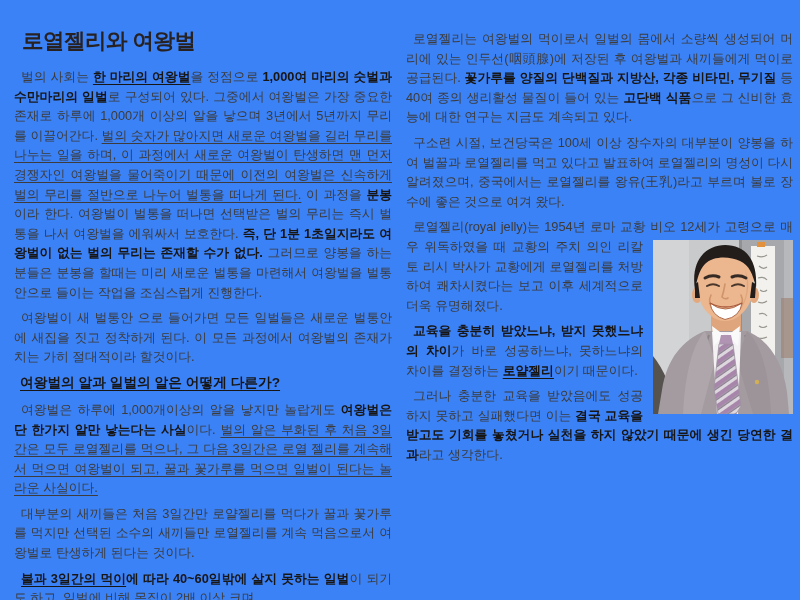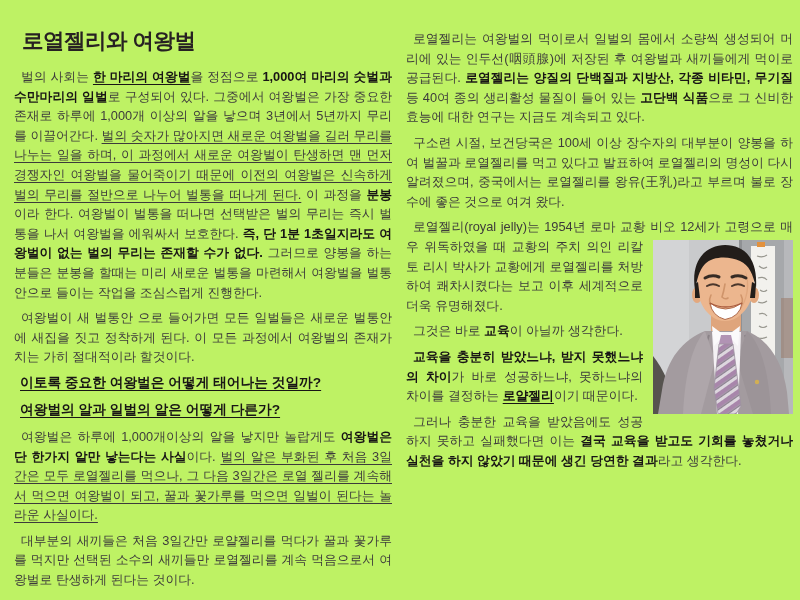--- a/index.html
+++ b/index.html
@@ -1,47 +1,46 @@
 <!DOCTYPE html>
 <html><head>
 <meta charset="utf-8">
 <style>
   html,body{margin:0;padding:0;background:#ffffff;}
   body{width:800px;height:600px;overflow:hidden;font-family:"Liberation Sans","DejaVu Sans",sans-serif;}
-  .page{position:relative;width:800px;height:600px;background:#bef264;color:#3d3b3b;}
+  .page{position:relative;width:800px;height:600px;background:#3b82f6;color:#3d3b3b;}
   .col{position:absolute;top:0;}
   .col-left{left:14px;top:26px;width:378px;}
   .col-right{left:406px;top:29px;width:387px;}
   h1.doc-title{font-size:21.5px;font-weight:bold;color:#272122;margin:0 0 12px 8px;letter-spacing:-0.5px;}
   .para{font-size:12.8px;line-height:19.6px;text-align:justify;margin:0 0 6px 0;text-indent:7px;color:#3d3b3b;}
   .heading{font-size:13.7px;line-height:20px;font-weight:bold;color:#181515;text-align:justify;margin:3px 0 7px 0;text-indent:6px;}
   .b{font-weight:bold;color:#181515;}
   .u{text-decoration:underline;text-decoration-thickness:1px;text-underline-offset:2.5px;}
   .photo-float{float:right;width:140px;height:174px;margin:3px 0 7px 10px;display:block;}
   .photo-float svg{display:block;width:140px;height:174px;}
 </style>
 </head>
 <body>
 
 <div class="page">
   <div class="col col-left">
     <h1 class="doc-title">로열젤리와 여왕벌</h1>
     <div class="content">
         <div class="para"><span>벌의 사회는 </span><span class="b u">한 마리의 여왕벌</span><span>을 정점으로 </span><span class="b">1,000여 마리의 숫벌과 수만마리의 일벌</span><span>로 구성되어 있다.  그중에서 여왕벌은 가장 중요한 존재로 하루에 1,000개 이상의 알을 낳으며 3년에서 5년까지 무리를 이끌어간다. </span><span class="u">벌의 숫자가 많아지면 새로운 여왕벌을 길러 무리를 나누는 일을 하며, 이 과정에서 새로운 여왕벌이 탄생하면 맨 먼저 경쟁자인 여왕벌을 물어죽이기 때문에 이전의 여왕벌은 신속하게 벌의 무리를 절반으로 나누어 벌통을 떠나게 된다.</span><span>  이 과정을 </span><span class="b">분봉</span><span>이라 한다. 여왕벌이 벌통을 떠나면 선택받은 벌의 무리는 즉시 벌통을 나서 여왕벌을 에워싸서 보호한다. </span><span class="b">즉, 단 1분 1초일지라도 여왕벌이 없는 벌의 무리는 존재할 수가 없다.</span><span>  그러므로 양봉을 하는 분들은 분봉을 할때는 미리 새로운 벌통을 마련해서 여왕벌을 벌통안으로 들이는 작업을 조심스럽게 진행한다.</span></div>
         <div class="para"><span>여왕벌이 새 벌통안 으로 들어가면 모든 일벌들은 새로운 벌통안에 새집을 짓고 정착하게 된다.  이 모든 과정에서 여왕벌의 존재가치는 가히 절대적이라 할것이다.</span></div>
-        <div class="heading"><span class="b u">이토록 중요한 여왕벌은 어떻게 태어나는 것일까?</span></div>
         <div class="heading"><span class="b u">여왕벌의 알과 일벌의 알은 어떻게 다른가?</span></div>
         <div class="para"><span>여왕벌은 하루에 1,000개이상의 알을 낳지만 놀랍게도 </span><span class="b">여왕벌은 단 한가지 알만 낳는다는 사실</span><span>이다. </span><span class="u">벌의 알은 부화된 후 처음 3일간은 모두 로열젤리를 먹으나, 그 다음 3일간은 로열 젤리를 계속해서 먹으면 여왕벌이 되고, 꿀과 꽃가루를 먹으면 일벌이 된다는 놀라운 사실이다.</span></div>
         <div class="para"><span>대부분의 새끼들은 처음 3일간만 로얄젤리를 먹다가 꿀과 꽃가루를 먹지만 선택된 소수의 새끼들만 로열젤리를 계속 먹음으로서 여왕벌로 탄생하게 된다는 것이다.</span></div>
         <div class="para"><span class="b u">불과 3일간의 먹이</span><span class="b">에 따라 </span><span class="b">40~60일밖에 살지 못하는 일벌</span><span>이 되기도 하고, 일벌에 비해 몸집이 2배 이상 크며 </span></div>
       </div>
   </div>
   <div class="col col-right">
     <div class="content">
-        <div class="para"><span>로열젤리는 여왕벌의 먹이로서 일벌의 몸에서 소량씩 생성되어 머리에 있는 인두선(咽頭腺)에 저장된 후 여왕벌과 새끼들에게 먹이로 공급된다.  </span><span class="b">로열젤리는 양질의 단백질과 지방산, 각종 비타민, 무기질</span><span> 등 40여 종의 생리활성 물질이 들어 있는 </span><span class="b">고단백 식품</span><span>으로 그 신비한 효능에 대한 연구는 지금도 계속되고 있다.</span></div>
+        <div class="para"><span>로열젤리는 여왕벌의 먹이로서 일벌의 몸에서 소량씩 생성되어 머리에 있는 인두선(咽頭腺)에 저장된 후 여왕벌과 새끼들에게 먹이로 공급된다.  </span><span class="b">꽃가루를 양질의 단백질과 지방산, 각종 비타민, 무기질</span><span> 등 40여 종의 생리활성 물질이 들어 있는 </span><span class="b">고단백 식품</span><span>으로 그 신비한 효능에 대한 연구는 지금도 계속되고 있다.</span></div>
         <div class="para"><span>구소련 시절, 보건당국은 100세 이상 장수자의 대부분이 양봉을 하여 벌꿀과 로열젤리를 먹고 있다고 발표하여 로열젤리의 명성이 다시 알려졌으며, 중국에서는 로열젤리를 왕유(王乳)라고 부르며 불로 장수에 좋은 것으로 여겨 왔다.</span></div>
         <div class="para"><span>로열젤리(royal jelly)는 1954년 로마 교황 비오 12세가 고령으로 매우 위독</span><span class="photo-float">
     <svg viewBox="0 0 140 174" preserveAspectRatio="none">
       <defs>
         <pattern id="tiestripe" width="9" height="9" patternUnits="userSpaceOnUse" patternTransform="rotate(55)">
           <rect width="9" height="9" fill="#ddd7de"></rect>
           <rect width="4.5" height="9" fill="#a886ab"></rect>
           <rect x="4.5" width="1.5" height="9" fill="#8c8191"></rect>
         </pattern>
       </defs>
@@ -102,18 +101,17 @@
       <path d="M79 46 Q85 42.5 91 46" stroke="#4a372c" stroke-width="2" fill="none" stroke-linecap="round"></path>
 
       <path d="M72 44 C71 50 70 54 69 57 Q72 60 75 58" stroke="#cf946a" stroke-width="1.6" fill="none" stroke-linecap="round"></path>
       <path d="M58 55 Q54 63 61 71" stroke="#d0946a" stroke-width="1.6" fill="none" stroke-linecap="round"></path>
       <path d="M88 55 Q92 63 85 71" stroke="#d0946a" stroke-width="1.6" fill="none" stroke-linecap="round"></path>
 
       <path d="M57 63 Q72 75 89 63 Q87 77 72 79.5 Q59 76 57 63 Z" fill="#ffffff" stroke="#b06a4a" stroke-width="1"></path>
       <path d="M57 63 Q72 71 89 63" stroke="#a85b3e" stroke-width="1.3" fill="none"></path>
     </svg>
   </span><span>하였을 때 교황의 주치 의인 리칼토 리시 박사가 교황에게 로열젤리를 처방하여 쾌차시켰다는 보고 이후 세계적으로 더욱 유명해졌다.</span></div>
-        <div class="para"><span>그것은 바로 </span><span class="b">교육</span><span>이 아닐까 생각한다.</span></div>
         <div class="para"><span class="b">교육을 충분히 받았느냐, 받지 못했느냐의 차이</span><span>가 바로 성공하느냐, 못하느냐의 차이를 결정하는 </span><span class="b u">로얄젤리</span><span>이기 때문이다.</span></div>
         <div class="para"><span>그러나 충분한 교육을 받았음에도 성공하지 못하고 실패했다면 이는 </span><span class="b">결국 교육을 받고도 기회를 놓쳤거나 실천을 하지 않았기 때문에 생긴 당연한 결과</span><span>라고 생각한다.</span></div>
       </div>
   </div>
 </div>
 
 </body></html>

